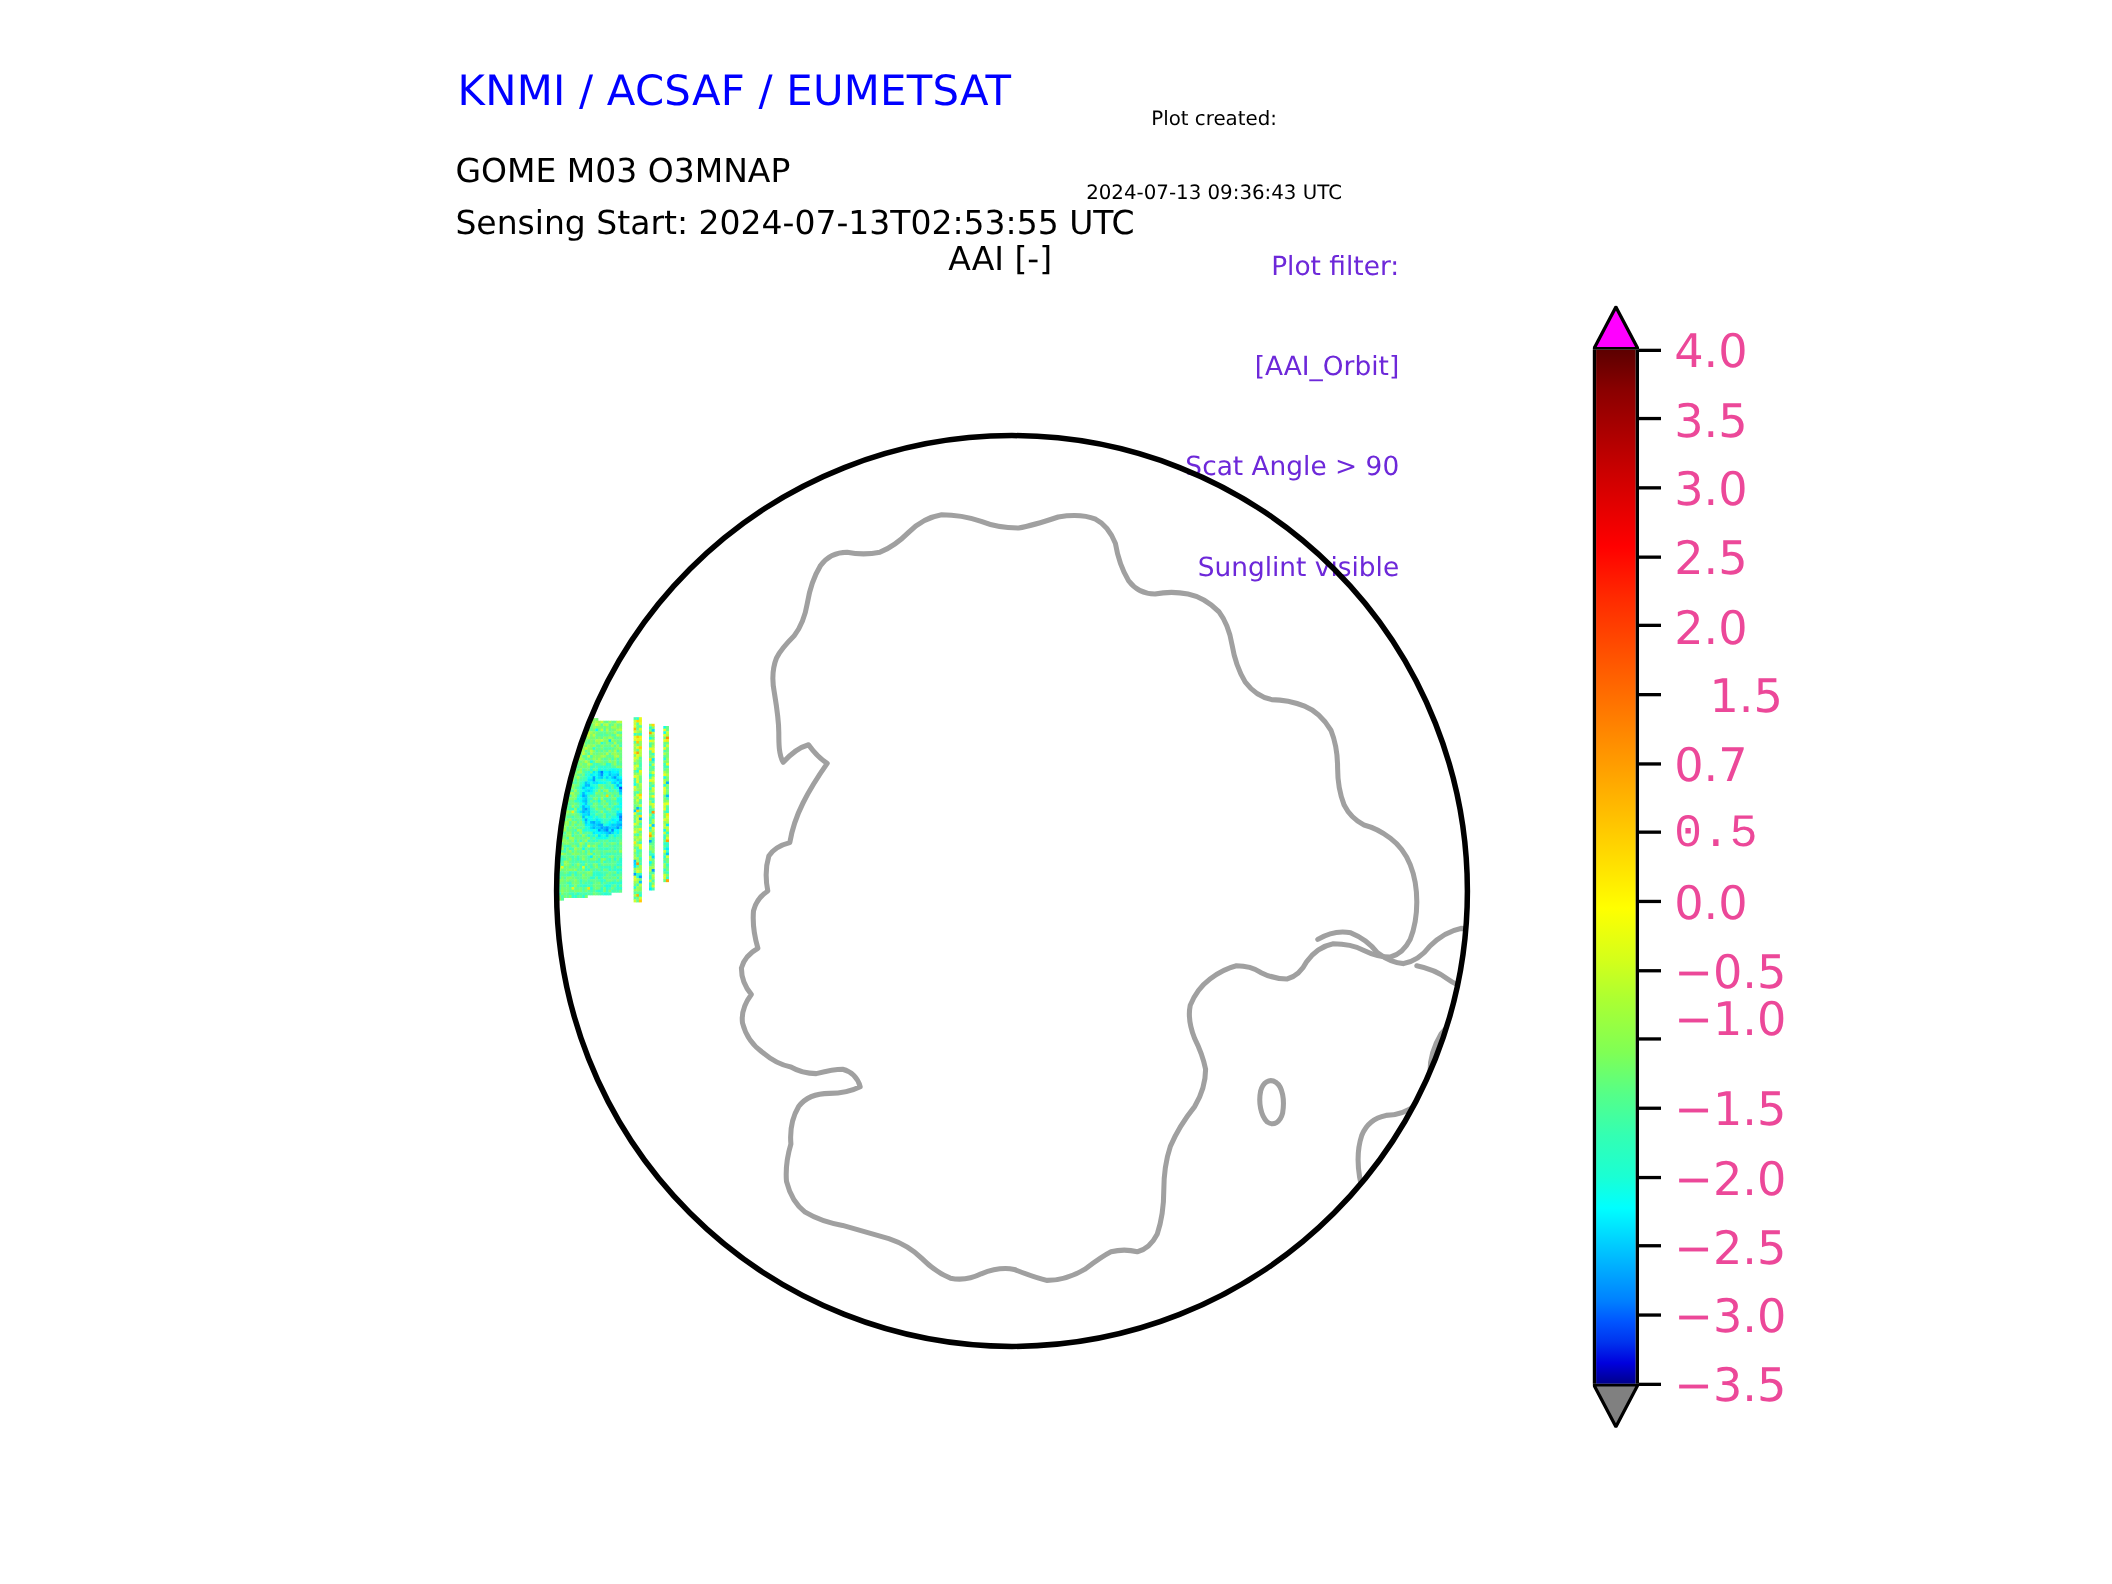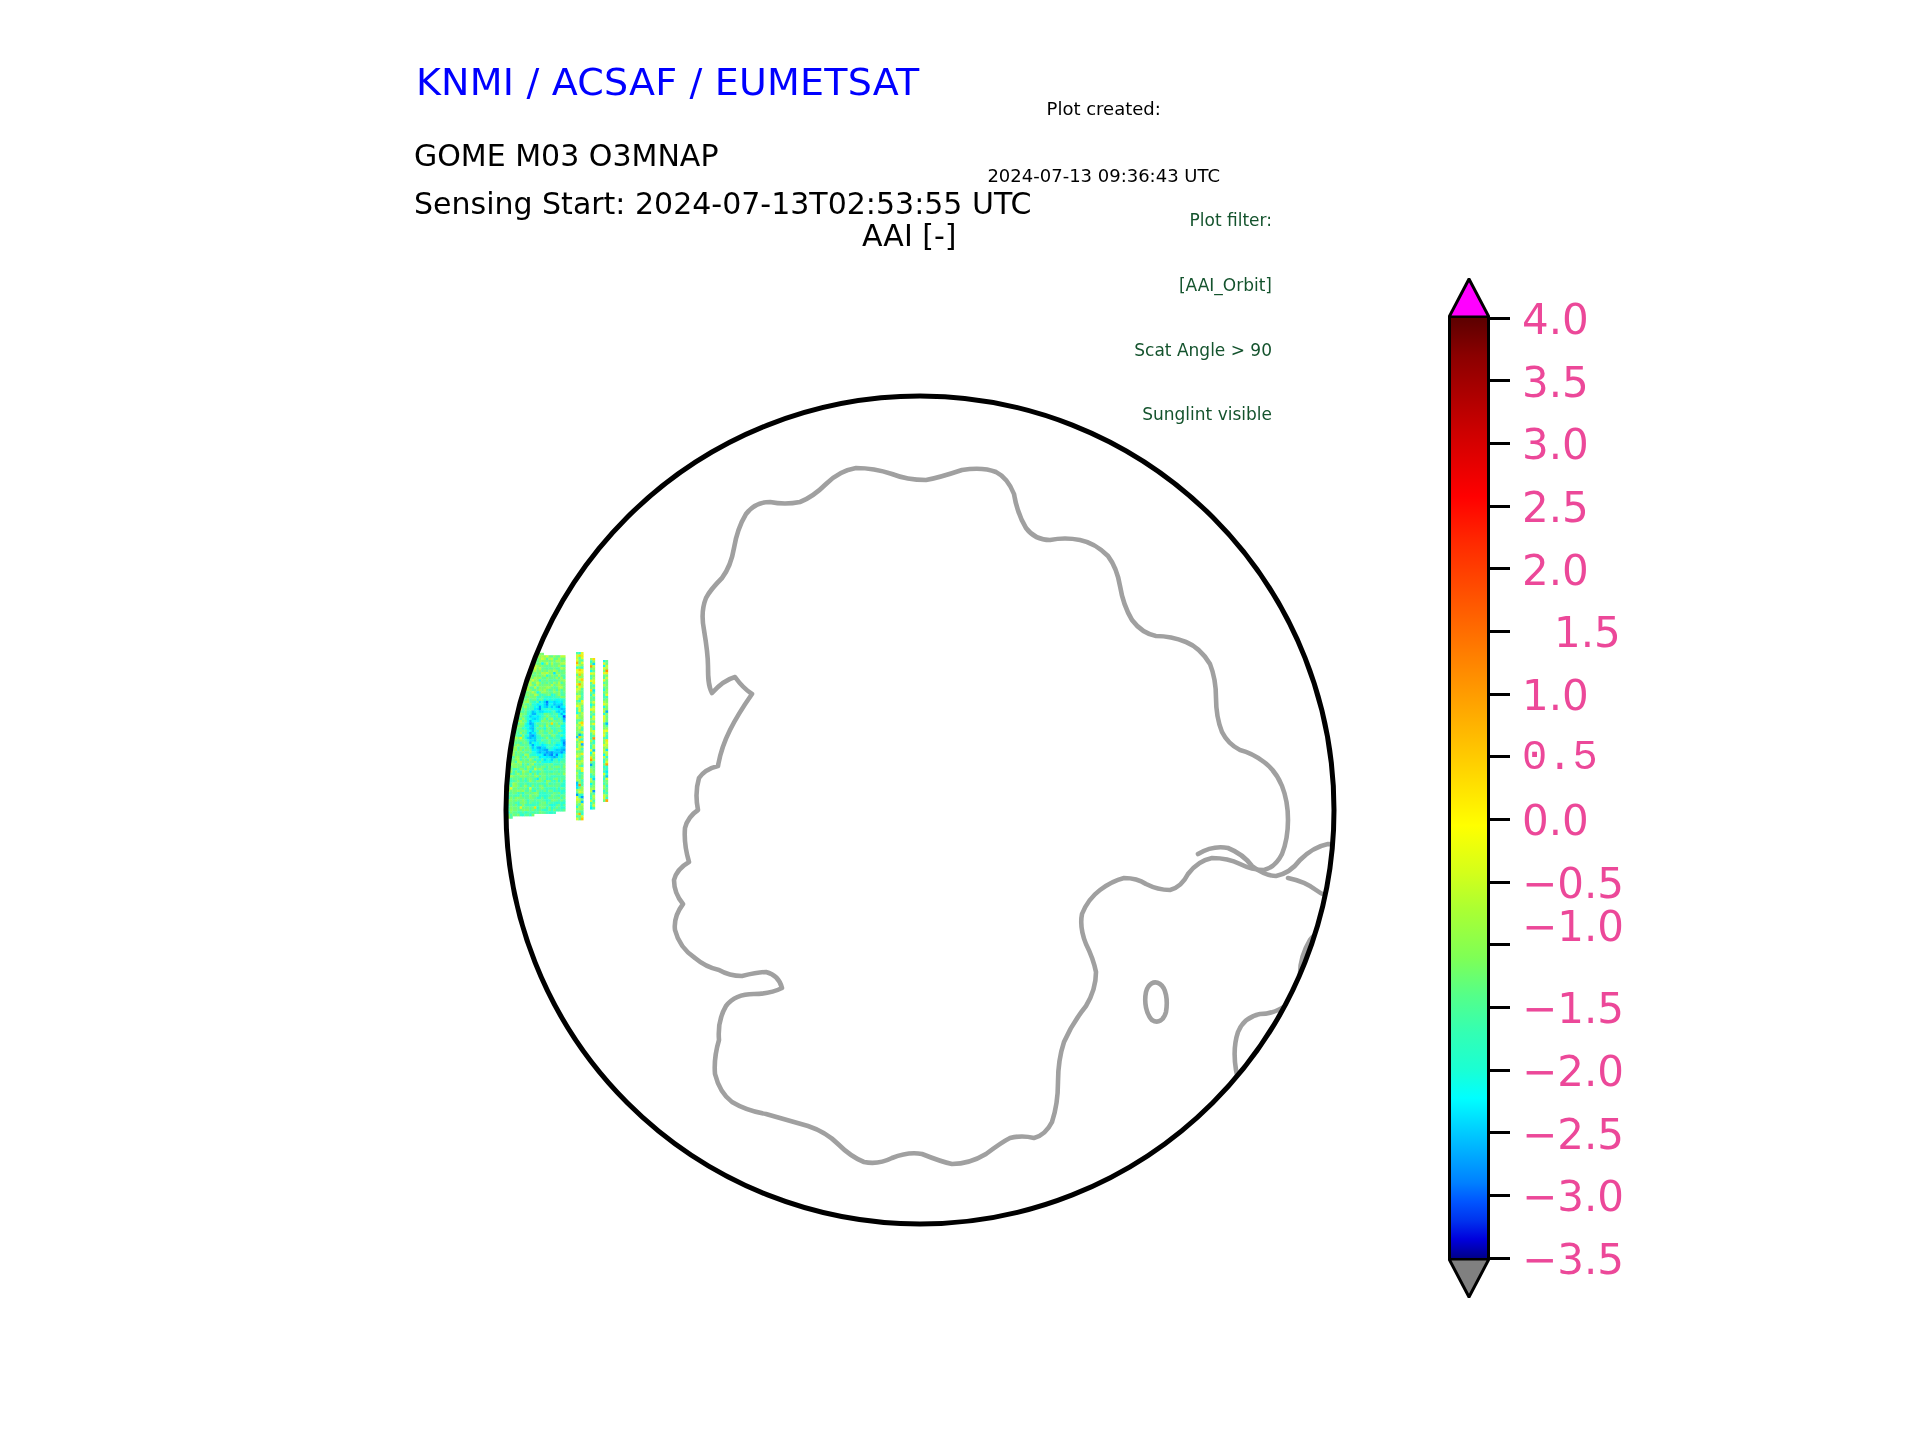--- a/index.html
+++ b/index.html
@@ -11,21 +11,21 @@
   
   #agency-title{left:416px;top:60px;font-size:38px;color:#0000ff;letter-spacing:.2px;}
 
   #created-block{right:700px;top:55px;text-align:center;font-size:18px;color:#000;}
   #created-block div{line-height:1.35;}
 
   #product-title{left:414px;top:138px;font-size:30px;}
   #sensing-start{left:414px;top:186px;font-size:30px;}
   #quantity-label{left:862px;top:218px;font-size:30px;}
 
-  #filter-block{right:648px;top:168px;text-align:right;font-size:17px;color:#14532d;}
+  #filter-block{right:648px;top:168px;text-align:right;font-size:24px;color:#6d28d9;}
   #filter-block div{line-height:1.45;}
 
   
   #map-panel{position:absolute;left:390px;top:280px;width:1060px;height:1060px;}
   #map-svg{position:absolute;left:0;top:0;width:1060px;height:1060px;}
 
   
   #colorbar-panel{position:absolute;left:1448px;top:278px;width:300px;height:1040px;}
   #cb-arrow-top{position:absolute;left:0;top:0;width:42px;height:40px;}
   #cb-bar{position:absolute;left:0;top:40px;width:42px;height:940px;
@@ -2028,21 +2028,21 @@
       <div class="cb-label" style="top: 79.6667px;">3.5</div>
       <div class="cb-tick" style="top: 163.833px;"></div>
       <div class="cb-label" style="top: 142.333px;">3.0</div>
       <div class="cb-tick" style="top: 226.5px;"></div>
       <div class="cb-label" style="top: 205px;">2.5</div>
       <div class="cb-tick" style="top: 289.167px;"></div>
       <div class="cb-label" style="top: 267.667px;">2.0</div>
       <div class="cb-tick" style="top: 351.833px;"></div>
       <div class="cb-label" style="top: 330.333px; margin-left: 32px;">1.5</div>
       <div class="cb-tick" style="top: 414.5px;"></div>
-      <div class="cb-label" style="top: 393px;">1.0</div>
+      <div class="cb-label" style="top: 393px;">0.7</div>
       <div class="cb-tick" style="top: 477.167px;"></div>
       <div class="cb-label" style="top: 455.667px; font-family: Liberation Mono, monospace;">0.5</div>
       <div class="cb-tick" style="top: 539.833px;"></div>
       <div class="cb-label" style="top: 518.333px;">0.0</div>
       <div class="cb-tick" style="top: 602.5px;"></div>
       <div class="cb-label" style="top: 581px;">−0.5</div>
       <div class="cb-tick" style="top: 665.167px;"></div>
       <div class="cb-label" style="top: 624px;">−1.0</div>
       <div class="cb-tick" style="top: 727.833px;"></div>
       <div class="cb-label" style="top: 706.333px;">−1.5</div>

